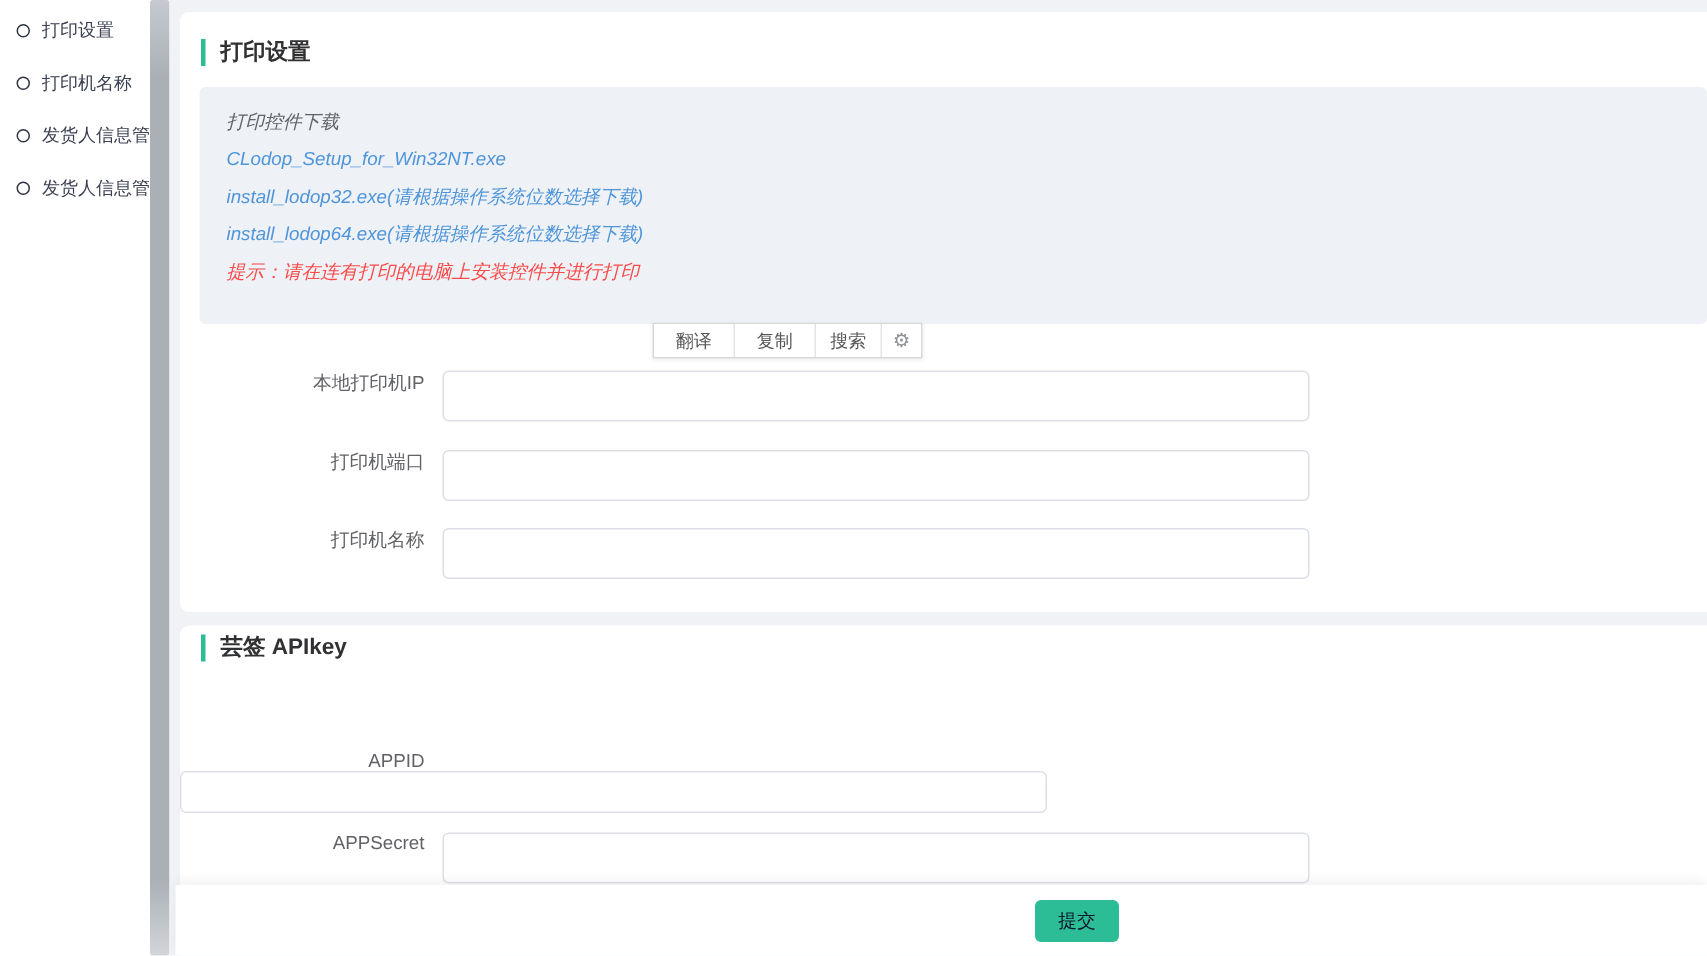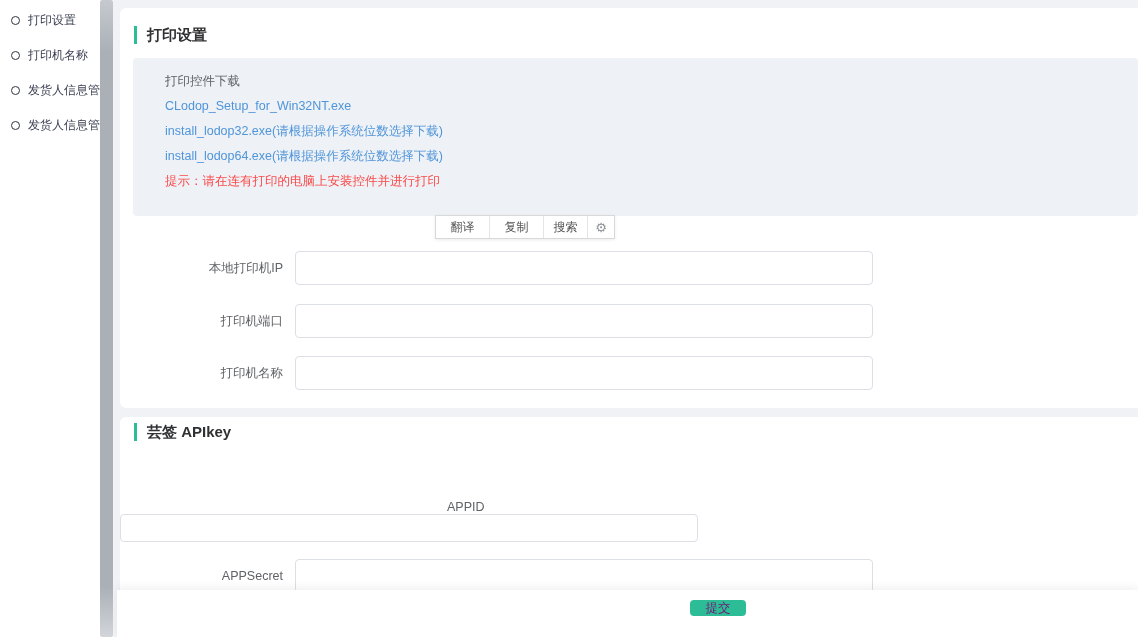--- a/index.html
+++ b/index.html
@@ -49,21 +49,22 @@
     position: absolute; left: 14px;
     border-left: 3px solid #2dbd96; padding-left: 10px;
     font-size: 15px; font-weight: bold; color: #303133; line-height: 18px;
   }
   .card-1 .section-title { top: 18px; }
   .card-2 .section-title { top: 6px; }
 
   .info-box {
     position: absolute; left: 13px; right: 10px; top: 50px; height: 158px;
     background: #eef1f5; border-radius: 4px;
-    padding: 17px 0 0 32px;
+    padding: 17px 0 0 18px;
+    font-style: italic;
   }
   .info-box p { font-size: 12.5px; margin: 0 0 12.5px 0; line-height: 12.5px; }
   .info-heading { color: #606266; }
   .dl-link { color: #4f95da; text-decoration: none; cursor: pointer; display: inline-block; }
   .info-tip { color: #fa4b4b; }
 
   
   .ctx-menu {
     position: absolute; left: 315px; top: 207px; height: 24px;
     display: flex; align-items: stretch;
@@ -76,21 +77,21 @@
     font-size: 12px; color: #555; cursor: pointer;
     border-right: 1px solid #e5e5e5;
   }
   .ctx-item:last-child { border-right: none; }
   .ctx-translate { width: 54px; }
   .ctx-copy { width: 54px; }
   .ctx-search { width: 44px; }
   .ctx-gear { width: 26px; color: #8f9398; font-size: 13px; }
 
   
-  .frow { position: absolute; left: 0; display: flex; align-items: center; height: 42px; }
+  .frow { position: absolute; left: 0; display: flex; align-items: flex-start; height: 42px; }
   .frow label {
     width: 175px; text-align: right; padding-right: 12px;
     font-size: 12.5px; color: #606266; white-space: nowrap;
   }
   .frow input {
     width: 578px; height: 34px;
     border: 1px solid #dcdfe6; border-radius: 4px;
     font-size: 13px; color: #303133; padding: 0 10px; outline: none;
     background: #fff;
   }
@@ -101,22 +102,22 @@
   .card-2 .frow-1 { top: 138px; }
 
   
   .footer {
     position: absolute; left: 4px; right: 0; top: 590px; height: 47px;
     background: #ffffff;
     box-shadow: 0 -3px 8px rgba(0,0,0,0.06);
   }
   .submit-btn {
     position: absolute; left: 573px; top: 10px;
-    width: 56px; height: 16px;
-    background: #2dbd96; color: #701a75; border: none; border-radius: 4px;
+    width: 56px; height: 28px;
+    background: #2dbd96; color: #0f172a; border: none; border-radius: 4px;
     font-size: 12.5px; cursor: pointer;
     font-family: "Liberation Sans", "DejaVu Sans", sans-serif;
   }
 </style>
 </head>
 <body>
 
 <div class="stage">
 
   <nav class="sidebar">

